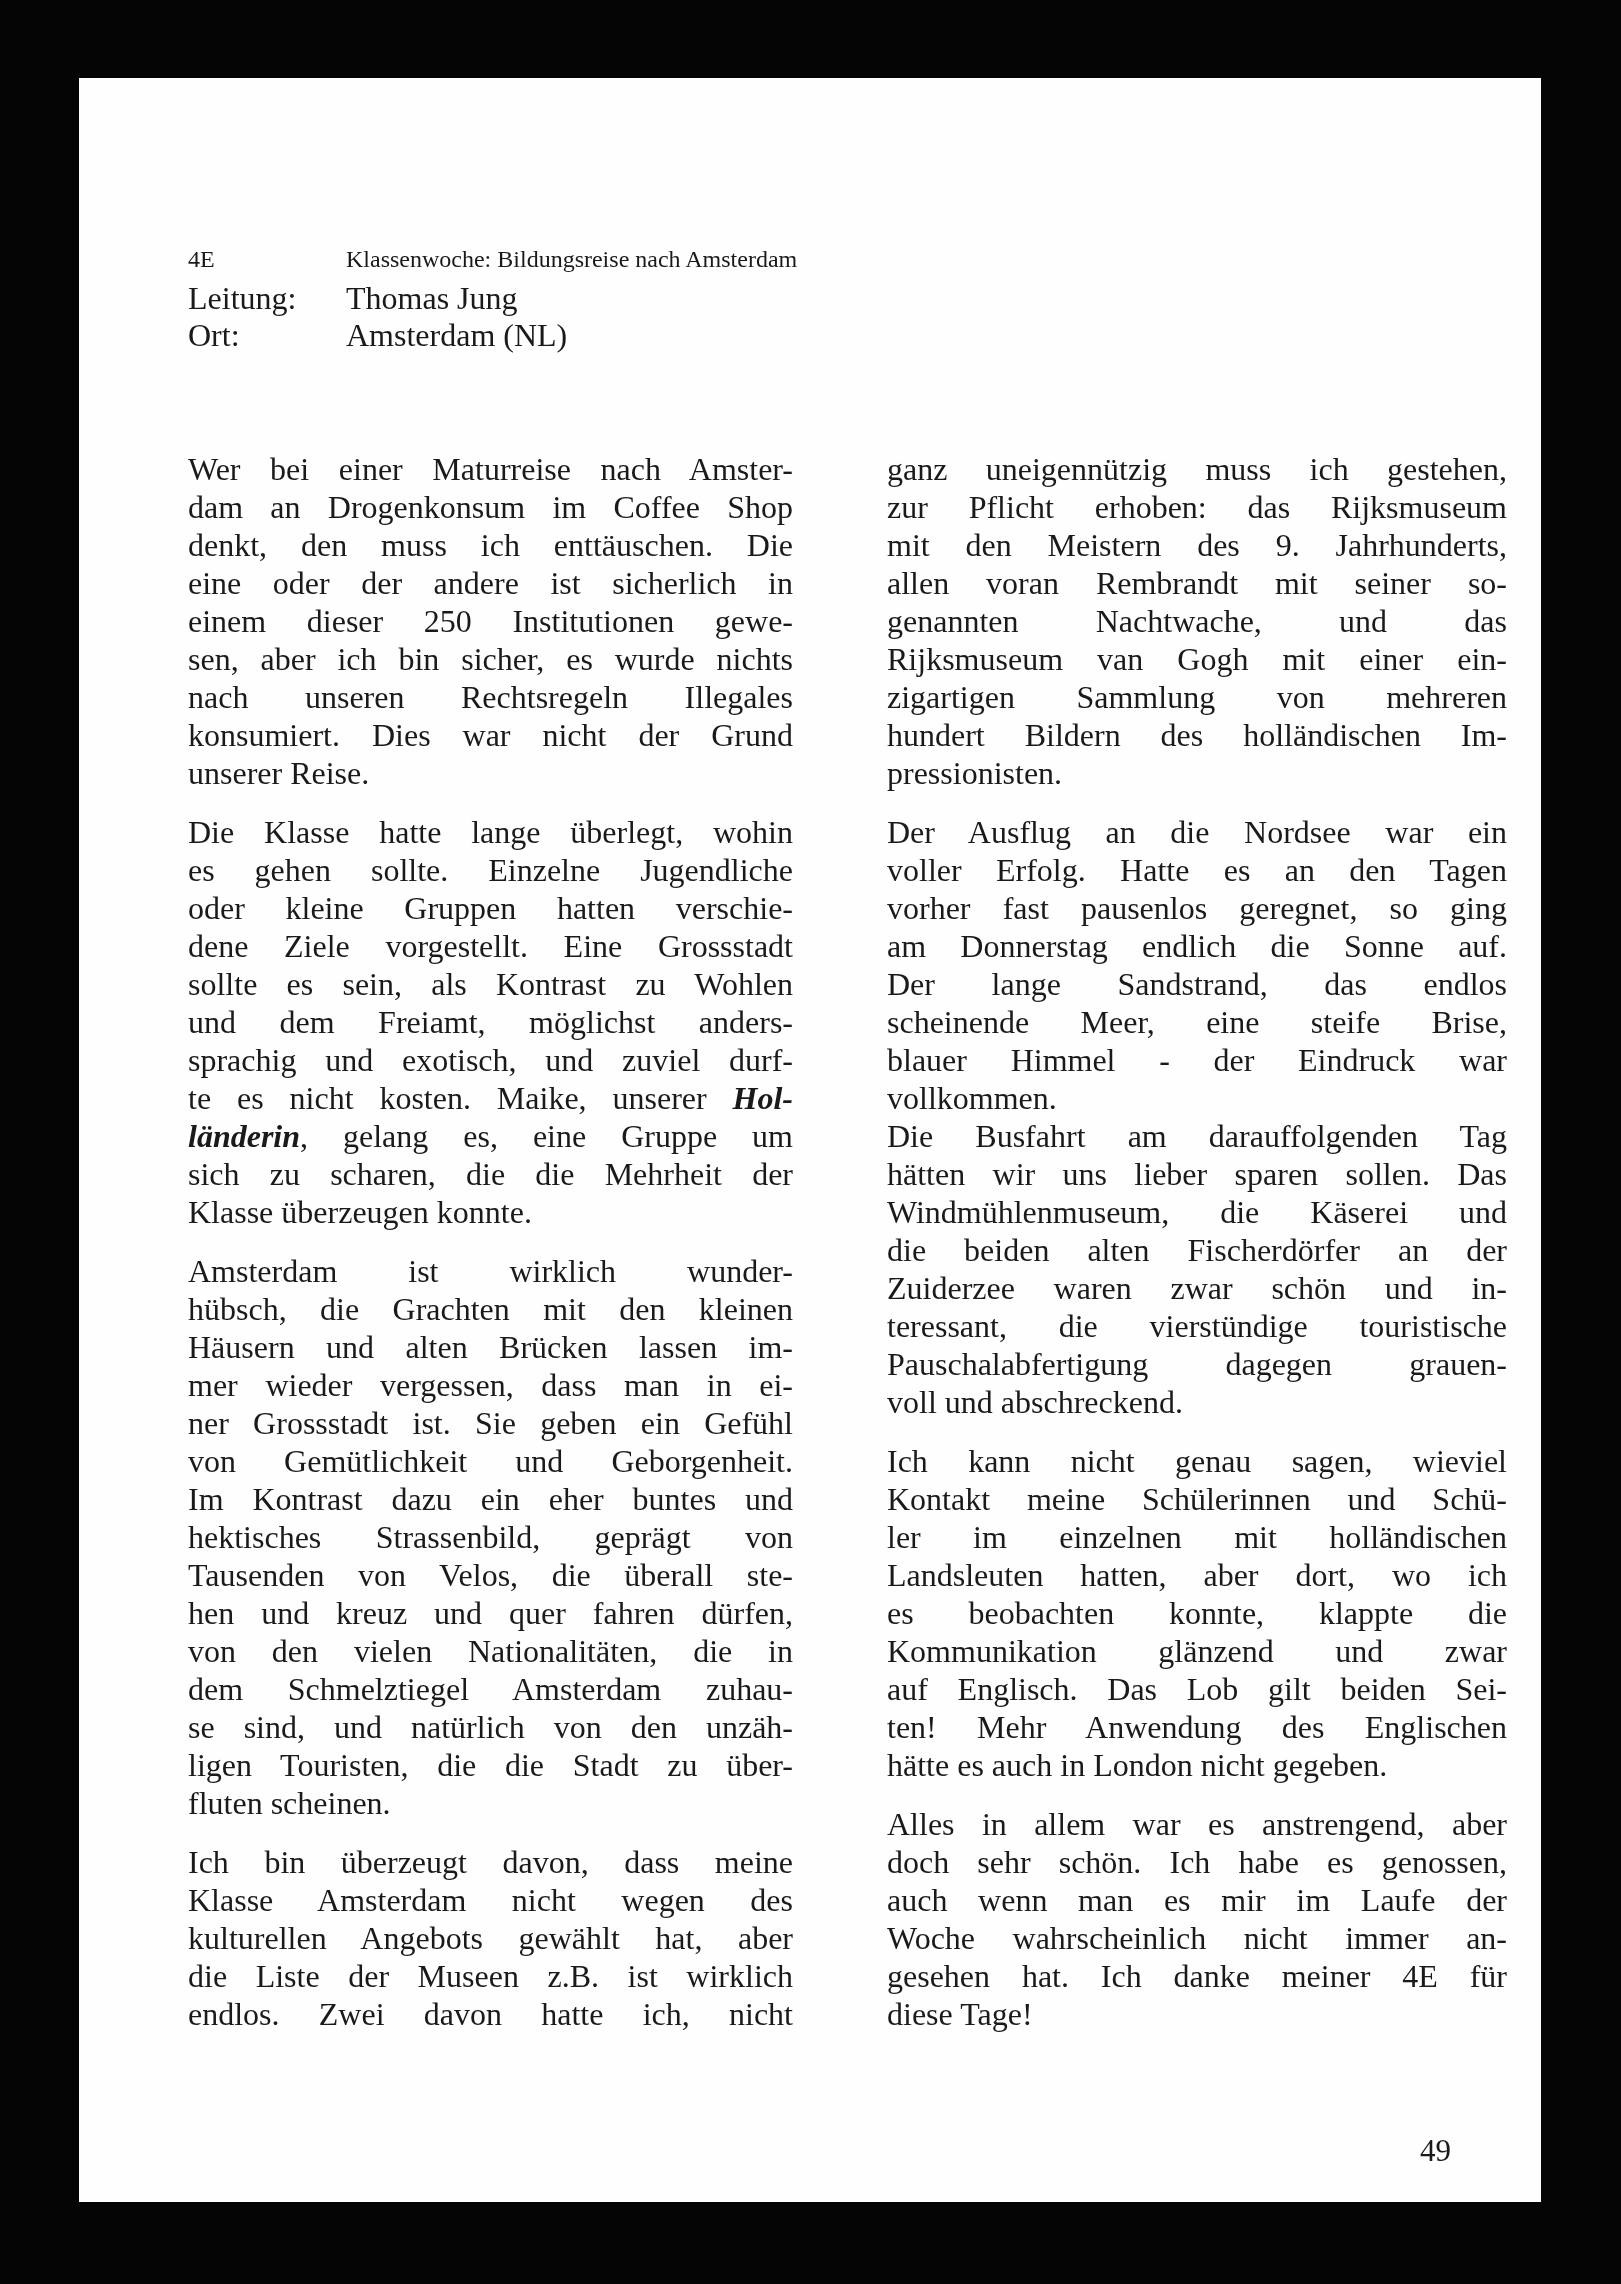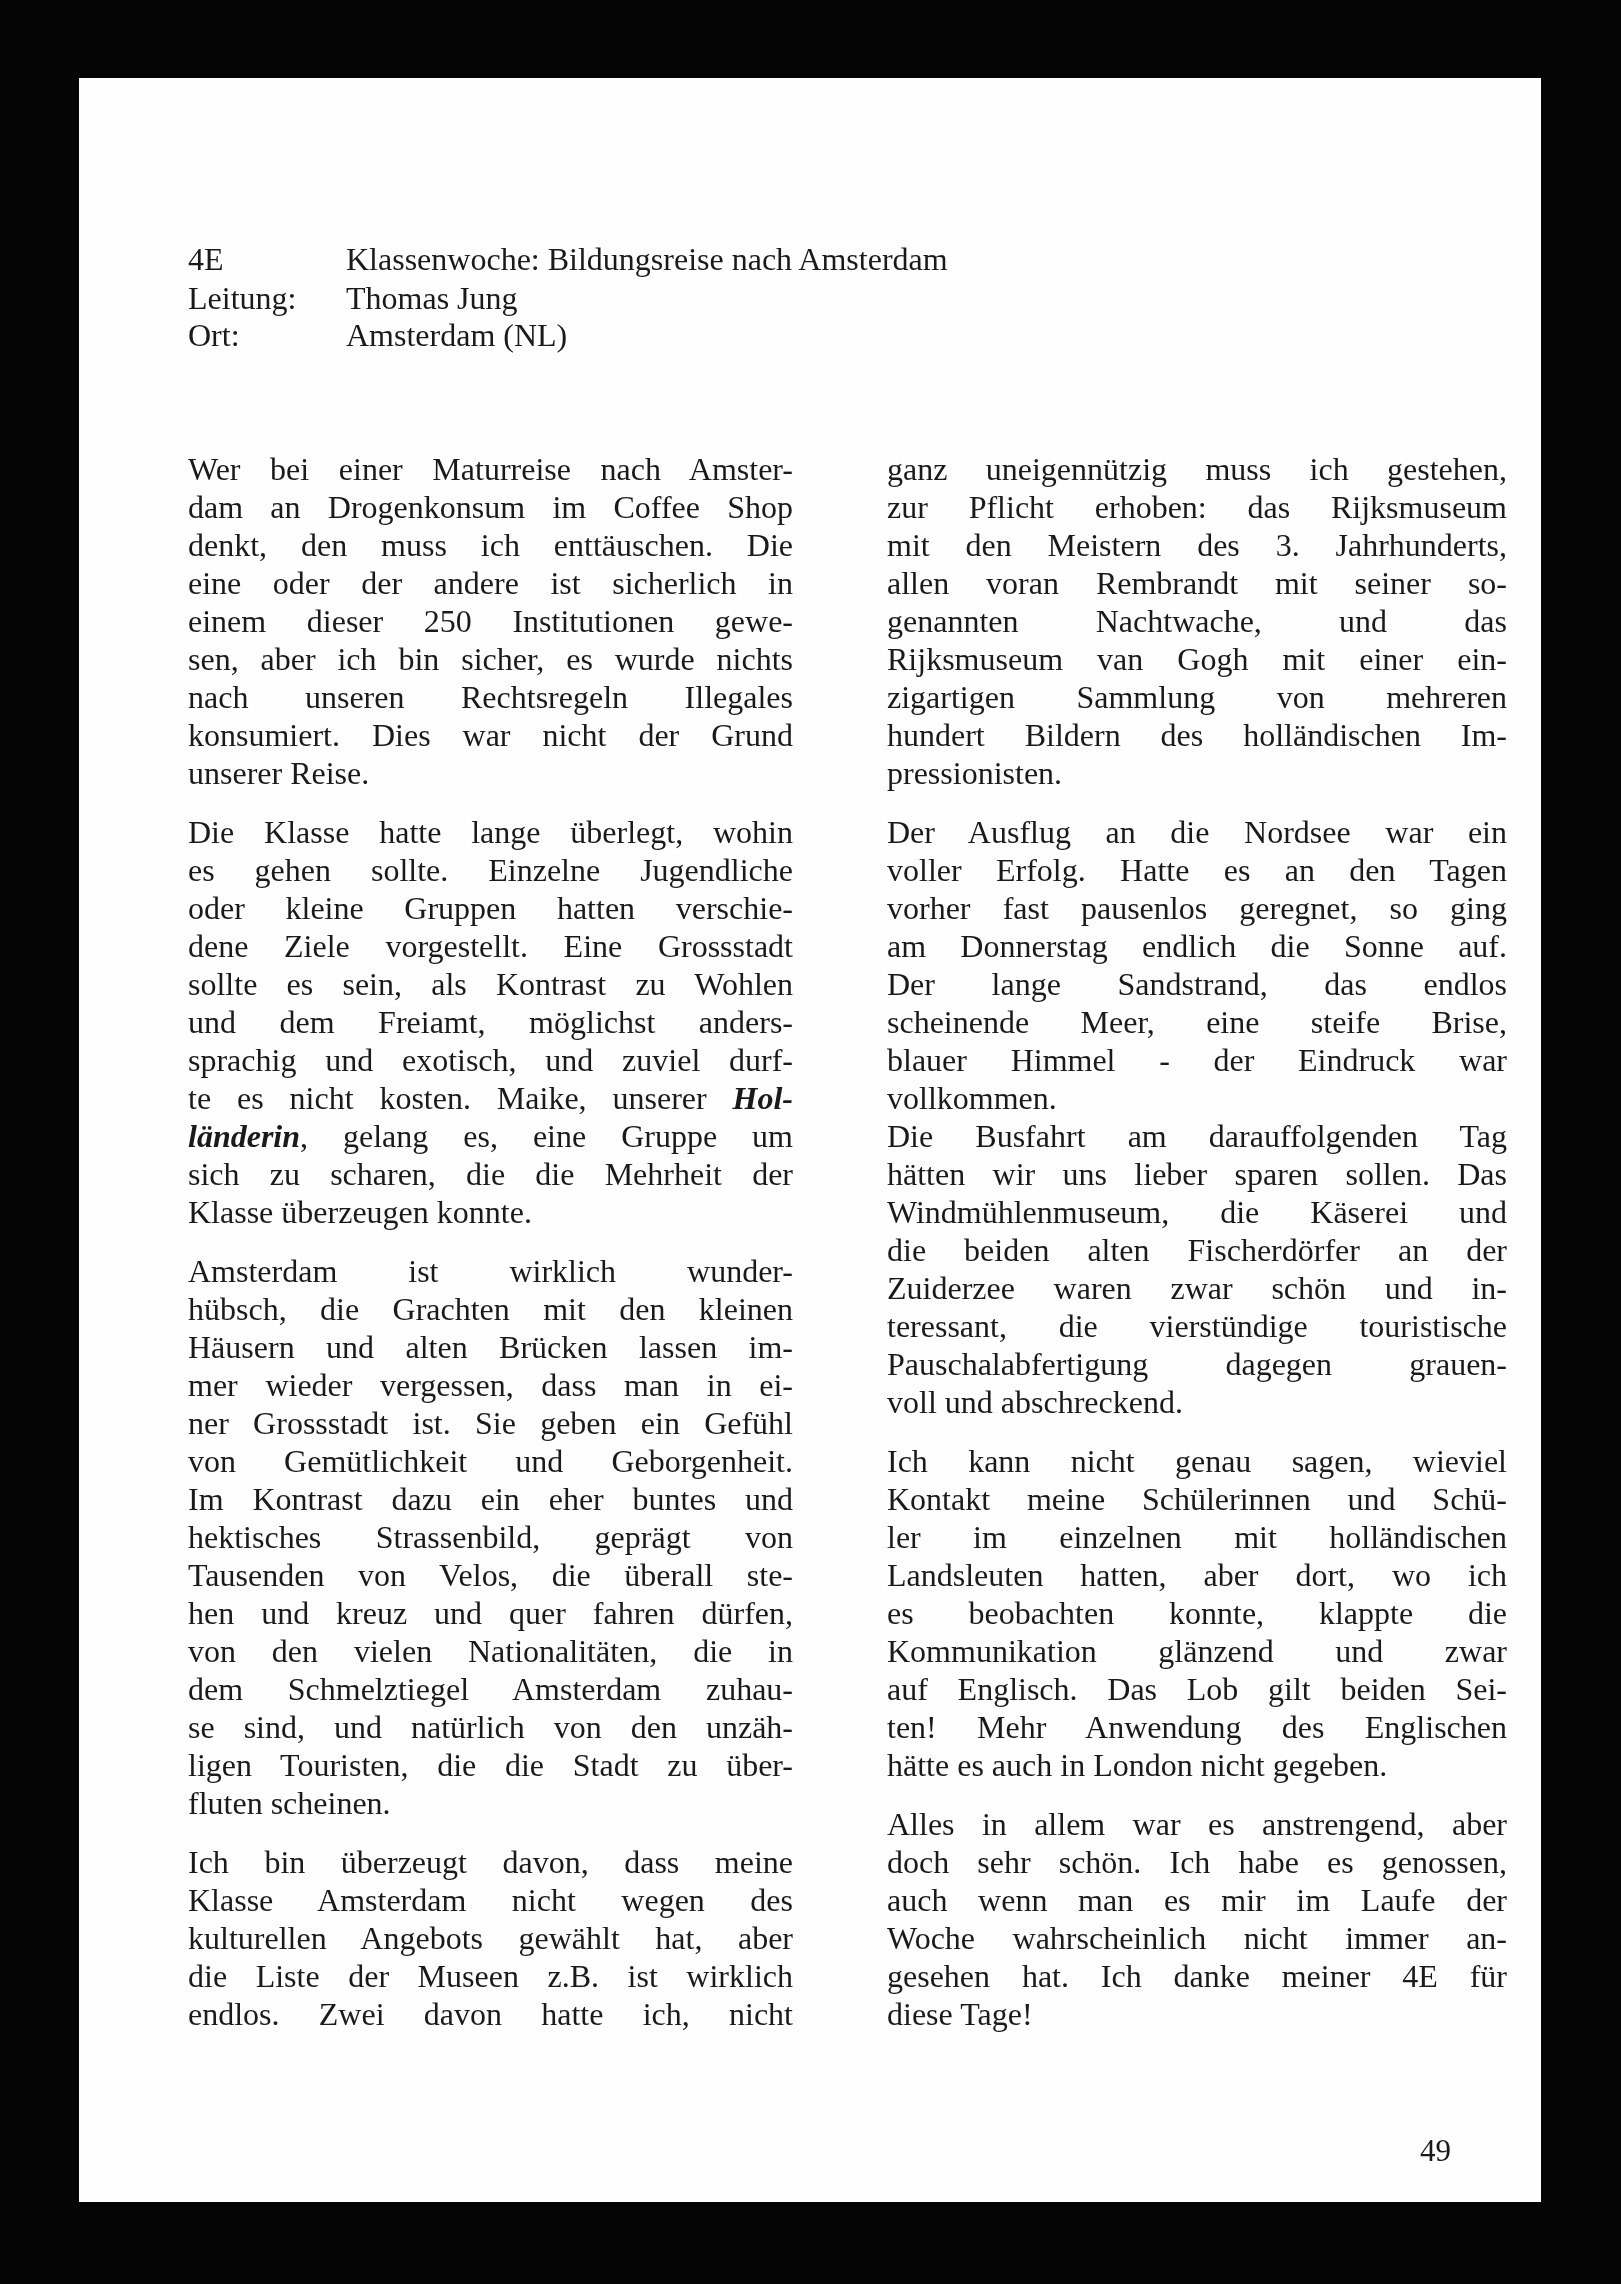--- a/index.html
+++ b/index.html
@@ -17,21 +17,21 @@
     width: 1462px; height: 2124px;
     background: #fefefe;
   }
   .header {
     position: absolute;
     left: 109px; top: 160px;
     width: 1216px;
   }
   .hrow { display: flex; align-items: baseline; white-space: nowrap; }
   .hrow .k { width: 158px; flex: none; }
-  .hrow.main { font-size: 32px; line-height: 42px; align-items: flex-end; }
+  .hrow.main { font-size: 24px; line-height: 42px; align-items: flex-end; }
   .hrow.sub  { font-size: 32px; line-height: 37px; align-items: flex-end; }
 
   .col {
     position: absolute;
     top: 324px;
     font-size: 32px;
     line-height: 38px;
     text-align: justify;
     hyphens: manual;
     margin-top: 48px;
@@ -118,21 +118,21 @@
       <span class="line">kulturellen Angebots gewählt hat, aber</span>
       <span class="line">die Liste der Museen z.B. ist wirklich</span>
       <span class="line">endlos. Zwei davon hatte ich, nicht</span>
     </p>
   </div>
 
   <div class="col right">
     <p>
       <span class="line">ganz uneigennützig muss ich gestehen,</span>
       <span class="line">zur Pflicht erhoben: das Rijksmuseum</span>
-      <span class="line">mit den Meistern des 3. Jahrhunderts,</span>
+      <span class="line">mit den Meistern des 9. Jahrhunderts,</span>
       <span class="line">allen voran Rembrandt mit seiner so-</span>
       <span class="line">genannten Nachtwache, und das</span>
       <span class="line">Rijksmuseum van Gogh mit einer ein-</span>
       <span class="line">zigartigen Sammlung von mehreren</span>
       <span class="line">hundert Bildern des holländischen Im-</span>
       <span class="line last">pressionisten.</span>
     </p>
     <p class="tight">
       <span class="line">Der Ausflug an die Nordsee war ein</span>
       <span class="line">voller Erfolg. Hatte es an den Tagen</span>

